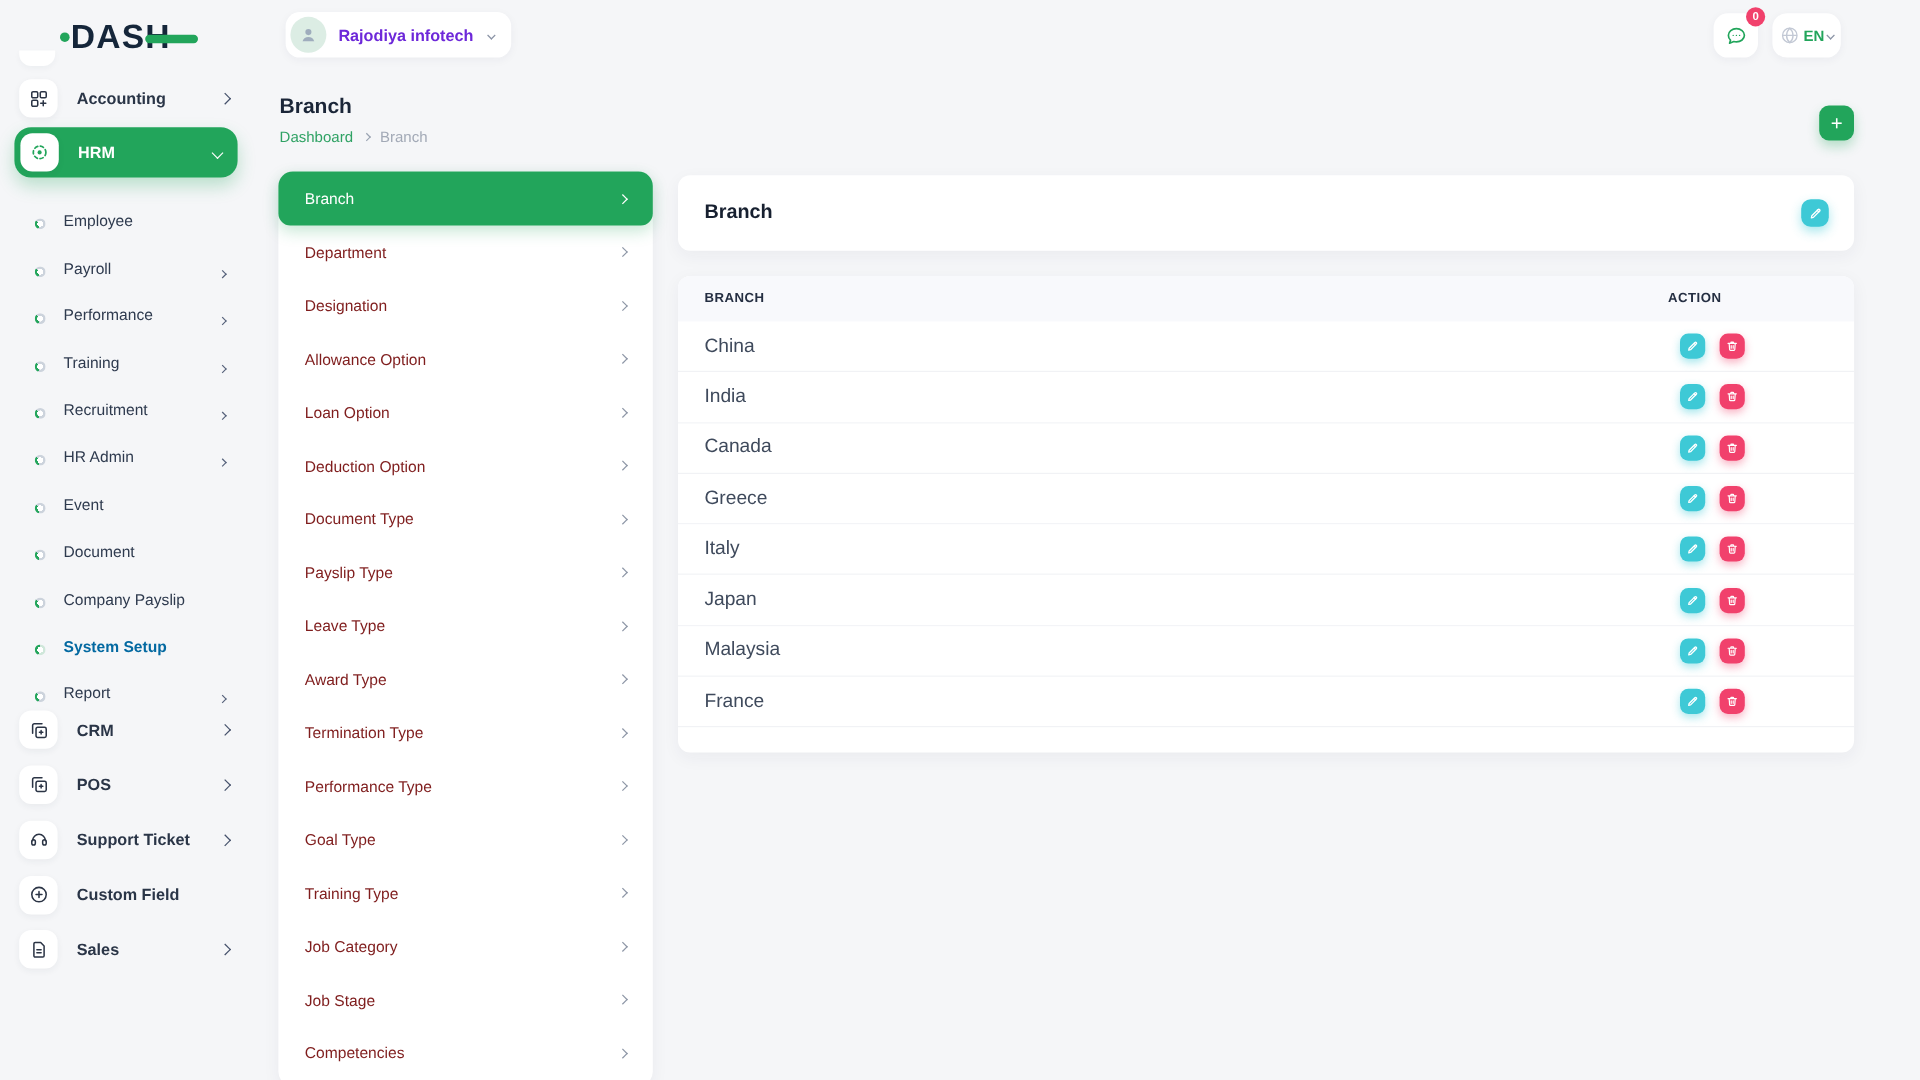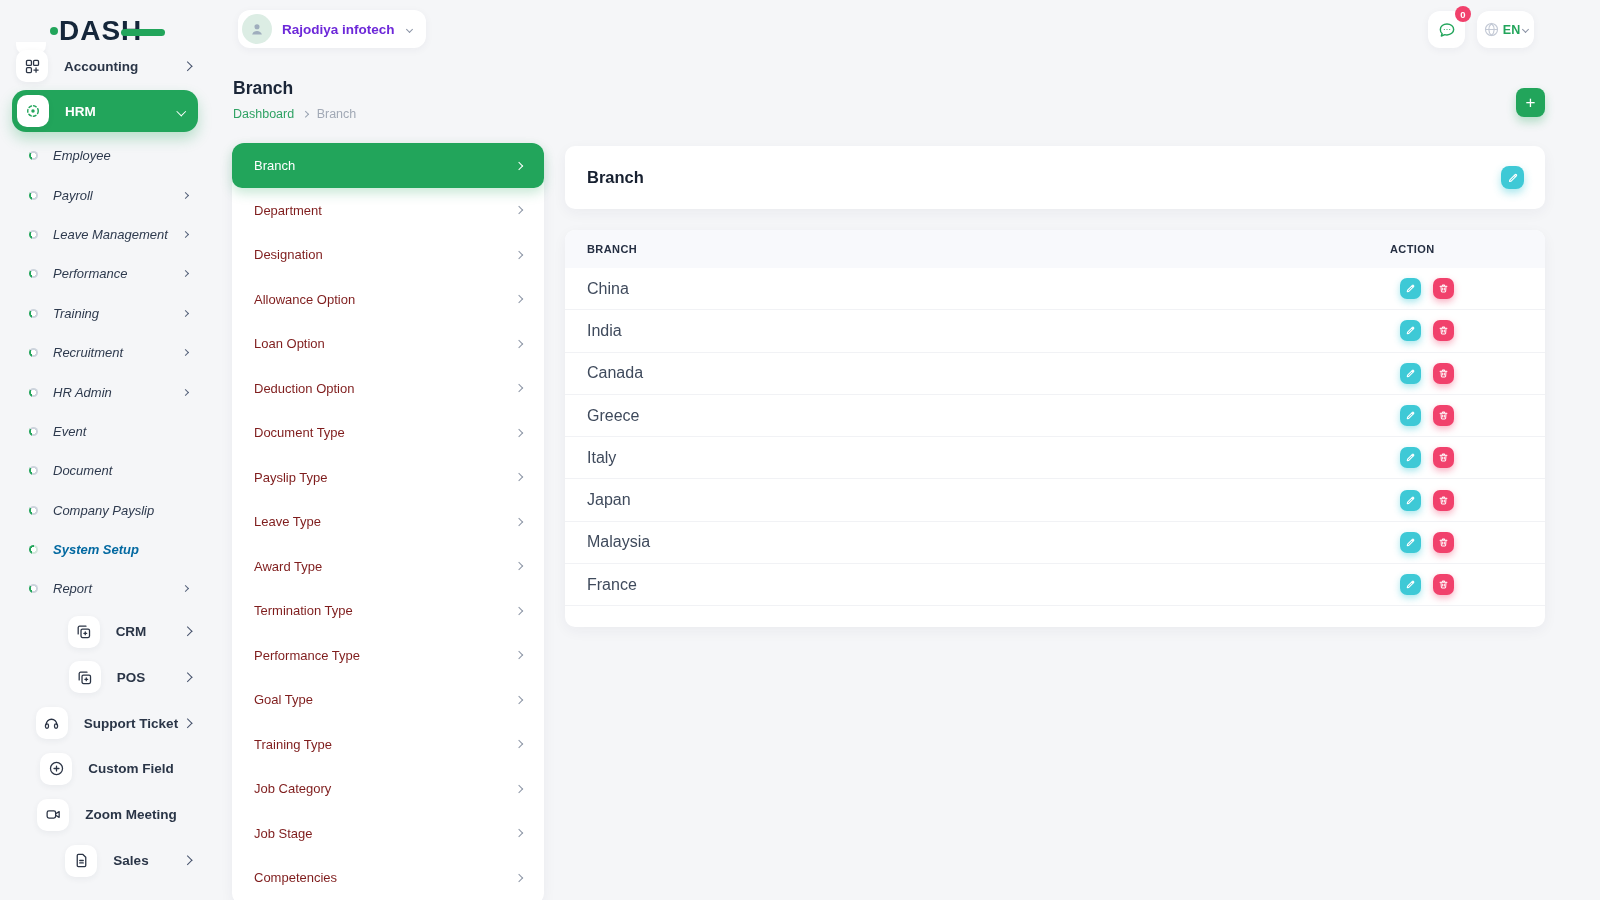--- a/index.html
+++ b/index.html
@@ -36,46 +36,46 @@
     display:flex; align-items:center; justify-content:center; }
   .lang-btn { left:1477px; top:11px; width:57px; height:37px; border-radius:12px; background:#fff;
     box-shadow:0 2px 8px rgba(35,45,70,0.05); display:flex; align-items:center; justify-content:center;
     gap:3px; cursor:pointer; }
   .lang-code { font-size:12.5px; font-weight:700; color:#22a55b; }
   .lang-btn .chev { color:#8a93a5; }
 
   
   .remnant { left:16px; top:42px; width:30px; height:13px; background:#fff; border-radius:0 0 10px 10px;
     box-shadow:0 2px 5px rgba(35,45,70,0.04); }
-  .sidebar { left:12px; top:44px; width:186px; }
+  .sidebar { left:12px; top:60px; width:186px; }
   .side-top { height:44px; display:flex; align-items:center; padding-left:4px; position:relative; cursor:pointer; }
   .tile { width:32px; height:32px; border-radius:10px; background:#fff;
     box-shadow:0 2px 6px rgba(35,45,70,0.06); display:flex; align-items:center; justify-content:center;
     margin-right:16px; flex:none; }
   .side-label { font-size:13.5px; font-weight:600; color:#2a3547; }
   .side-chev { position:absolute; right:8px; color:#44506a; }
 
   .hrm-pill { height:42px; margin:2px 0 4px 0; background:#22a55b; border-radius:14px;
     box-shadow:0 7px 14px rgba(34,165,91,0.28); display:flex; align-items:center; padding-left:5px;
     position:relative; cursor:pointer; }
   .hrm-pill .side-label { color:#fff; }
   .hrm-pill .side-chev { color:#fff; right:14px; }
 
-  .sub-item { height:39.4px; display:flex; align-items:center; padding-left:17px; position:relative; cursor:pointer;font-style:italic; }
+  .sub-item { height:39.4px; display:flex; align-items:flex-end; padding-left:17px; position:relative; cursor:pointer; }
   .bullet { width:9px; height:9px; border-radius:50%; margin-right:15px; flex:none;
     background: radial-gradient(circle at center, #fff 0 2.4px, transparent 2.5px),
                 conic-gradient(from 200deg, #24a55c 0 110deg, #ccd3dc 110deg 360deg); }
   .sub-label { font-size:13px; font-weight:500; color:#2e3a4e; }
   .sub-chev { position:absolute; right:10px; color:#55617a; }
   .sub-item.active .sub-label { color:#0369a1; font-weight:700; }
   .sub-item.active .bullet {
     background: radial-gradient(circle at center, #fff 0 2.4px, transparent 2.5px),
                 conic-gradient(from 200deg, #24a55c 0 160deg, #cfe7da 160deg 360deg); }
 
-  .bottom-item { height:45.8px; display:flex; align-items:center; padding-left:4px; position:relative; cursor:pointer;justify-content:center; }
+  .bottom-item { height:45.8px; display:flex; align-items:center; padding-left:4px; position:relative; cursor:pointer; }
 
   
   .page-title { left:233px; top:78px; font-size:17.5px; font-weight:700; color:#1b2638; }
   .breadcrumb { left:233px; top:107px; display:flex; align-items:center; gap:9px; font-size:12.5px; }
   .bc-link { color:#2fa264; cursor:pointer; }
   .bc-sep { width:4.5px; height:4.5px; border-right:1.6px solid #9aa3b2; border-bottom:1.6px solid #9aa3b2;
     transform:rotate(-45deg); margin-top:1px; }
   .bc-cur { color:#a2a9b6; }
   .add-btn { left:1516px; top:88px; width:29px; height:29px; border-radius:8px; background:#22a55b;
     color:#fff; font-size:17px; font-weight:500; display:flex; align-items:center; justify-content:center;
@@ -183,25 +183,20 @@
       <span class="bullet"></span>
       <span class="sub-label">Employee</span>
     </div>
     <div class="sub-item">
       <span class="bullet"></span>
       <span class="sub-label">Payroll</span>
       <span class="chev sm sub-chev"></span>
     </div>
     <div class="sub-item">
       <span class="bullet"></span>
-      <span class="sub-label">Leave Management</span>
-      <span class="chev sm sub-chev"></span>
-    </div>
-    <div class="sub-item">
-      <span class="bullet"></span>
       <span class="sub-label">Performance</span>
       <span class="chev sm sub-chev"></span>
     </div>
     <div class="sub-item">
       <span class="bullet"></span>
       <span class="sub-label">Training</span>
       <span class="chev sm sub-chev"></span>
     </div>
     <div class="sub-item">
       <span class="bullet"></span>
@@ -269,29 +264,20 @@
       <span class="chev side-chev"></span>
     </div>
     <div class="bottom-item">
       <span class="tile">
         <svg width="17" height="17" viewBox="0 0 24 24" fill="none" stroke="#2b3445" stroke-width="1.8" stroke-linecap="round">
           <circle cx="12" cy="12" r="8.5"></circle>
             <path d="M12 8.5v7M8.5 12h7"></path>
         </svg>
       </span>
       <span class="side-label">Custom Field</span>
-    </div>
-    <div class="bottom-item">
-      <span class="tile">
-        <svg width="17" height="17" viewBox="0 0 24 24" fill="none" stroke="#2b3445" stroke-width="1.8" stroke-linecap="round" stroke-linejoin="round">
-          <rect x="3" y="7" width="12" height="10" rx="2.5"></rect>
-            <path d="M15 11l5-3v8l-5-3"></path>
-        </svg>
-      </span>
-      <span class="side-label">Zoom Meeting</span>
     </div>
     <div class="bottom-item">
       <span class="tile">
         <svg width="17" height="17" viewBox="0 0 24 24" fill="none" stroke="#2b3445" stroke-width="1.8" stroke-linecap="round" stroke-linejoin="round">
           <path d="M7.5 3.5h6.5l4 4V19a1.5 1.5 0 0 1-1.5 1.5h-9A1.5 1.5 0 0 1 6 19V5a1.5 1.5 0 0 1 1.5-1.5z"></path>
           <path d="M9.5 12h5M9.5 15.5h5"></path>
         </svg>
       </span>
       <span class="side-label">Sales</span>
       <span class="chev side-chev"></span>

